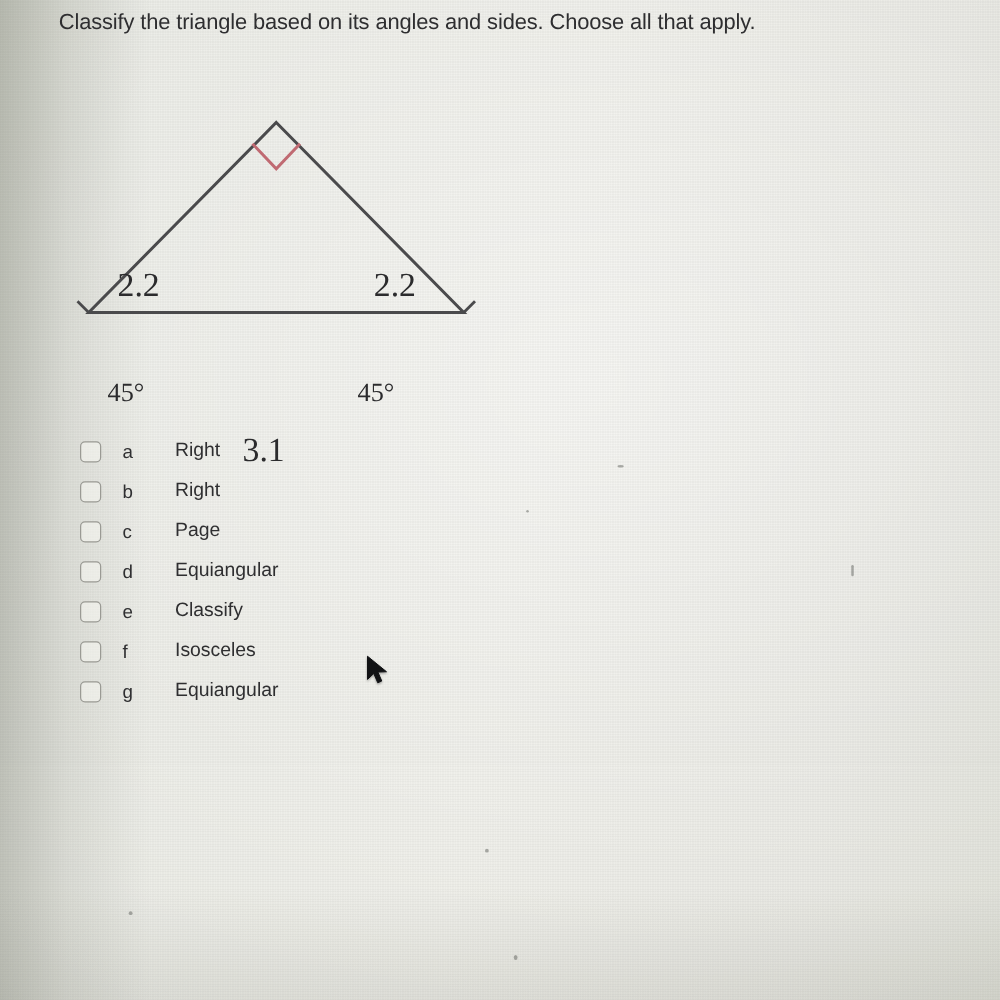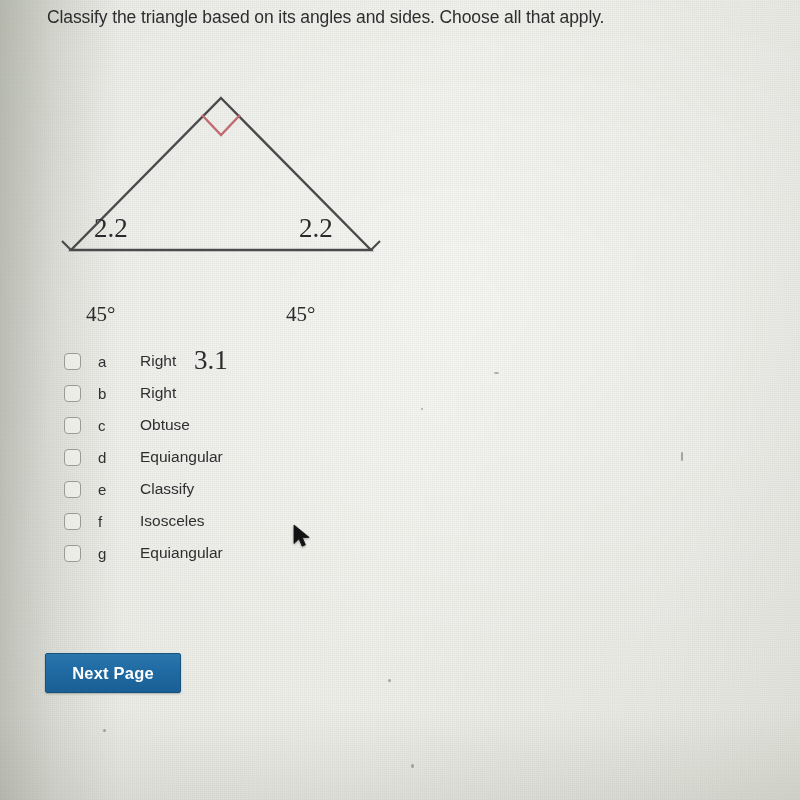--- a/index.html
+++ b/index.html
@@ -216,21 +216,21 @@
         <span class="choice-label">Right</span>
       </div>
       <div class="choice-row">
         <span class="choice-checkbox"></span>
         <span class="choice-letter">b</span>
         <span class="choice-label">Right</span>
       </div>
       <div class="choice-row">
         <span class="choice-checkbox"></span>
         <span class="choice-letter">c</span>
-        <span class="choice-label">Obtuse</span>
+        <span class="choice-label">Page</span>
       </div>
       <div class="choice-row">
         <span class="choice-checkbox"></span>
         <span class="choice-letter">d</span>
         <span class="choice-label">Equiangular</span>
       </div>
       <div class="choice-row">
         <span class="choice-checkbox"></span>
         <span class="choice-letter">e</span>
         <span class="choice-label">Classify</span>
@@ -240,21 +240,20 @@
         <span class="choice-letter">f</span>
         <span class="choice-label">Isosceles</span>
       </div>
       <div class="choice-row">
         <span class="choice-checkbox"></span>
         <span class="choice-letter">g</span>
         <span class="choice-label">Equiangular</span>
       </div>
     </div>
 
-  <div id="next-page-button">Next Page</div>
 
 </div>
 
 <div class="speck" style="left:494px; top:372px; width:5px; height:2px;"></div>
 <div class="speck" style="left:681px; top:452px; width:2px; height:9px; border-radius:2px;"></div>
 <div class="speck" style="left:421px; top:408px; width:2px; height:2px;"></div>
 <div class="speck" style="left:388px; top:679px; width:3px; height:3px;"></div>
 <div class="speck" style="left:411px; top:764px; width:3px; height:4px;"></div>
 <div class="speck" style="left:103px; top:729px; width:3px; height:3px;"></div>
 

